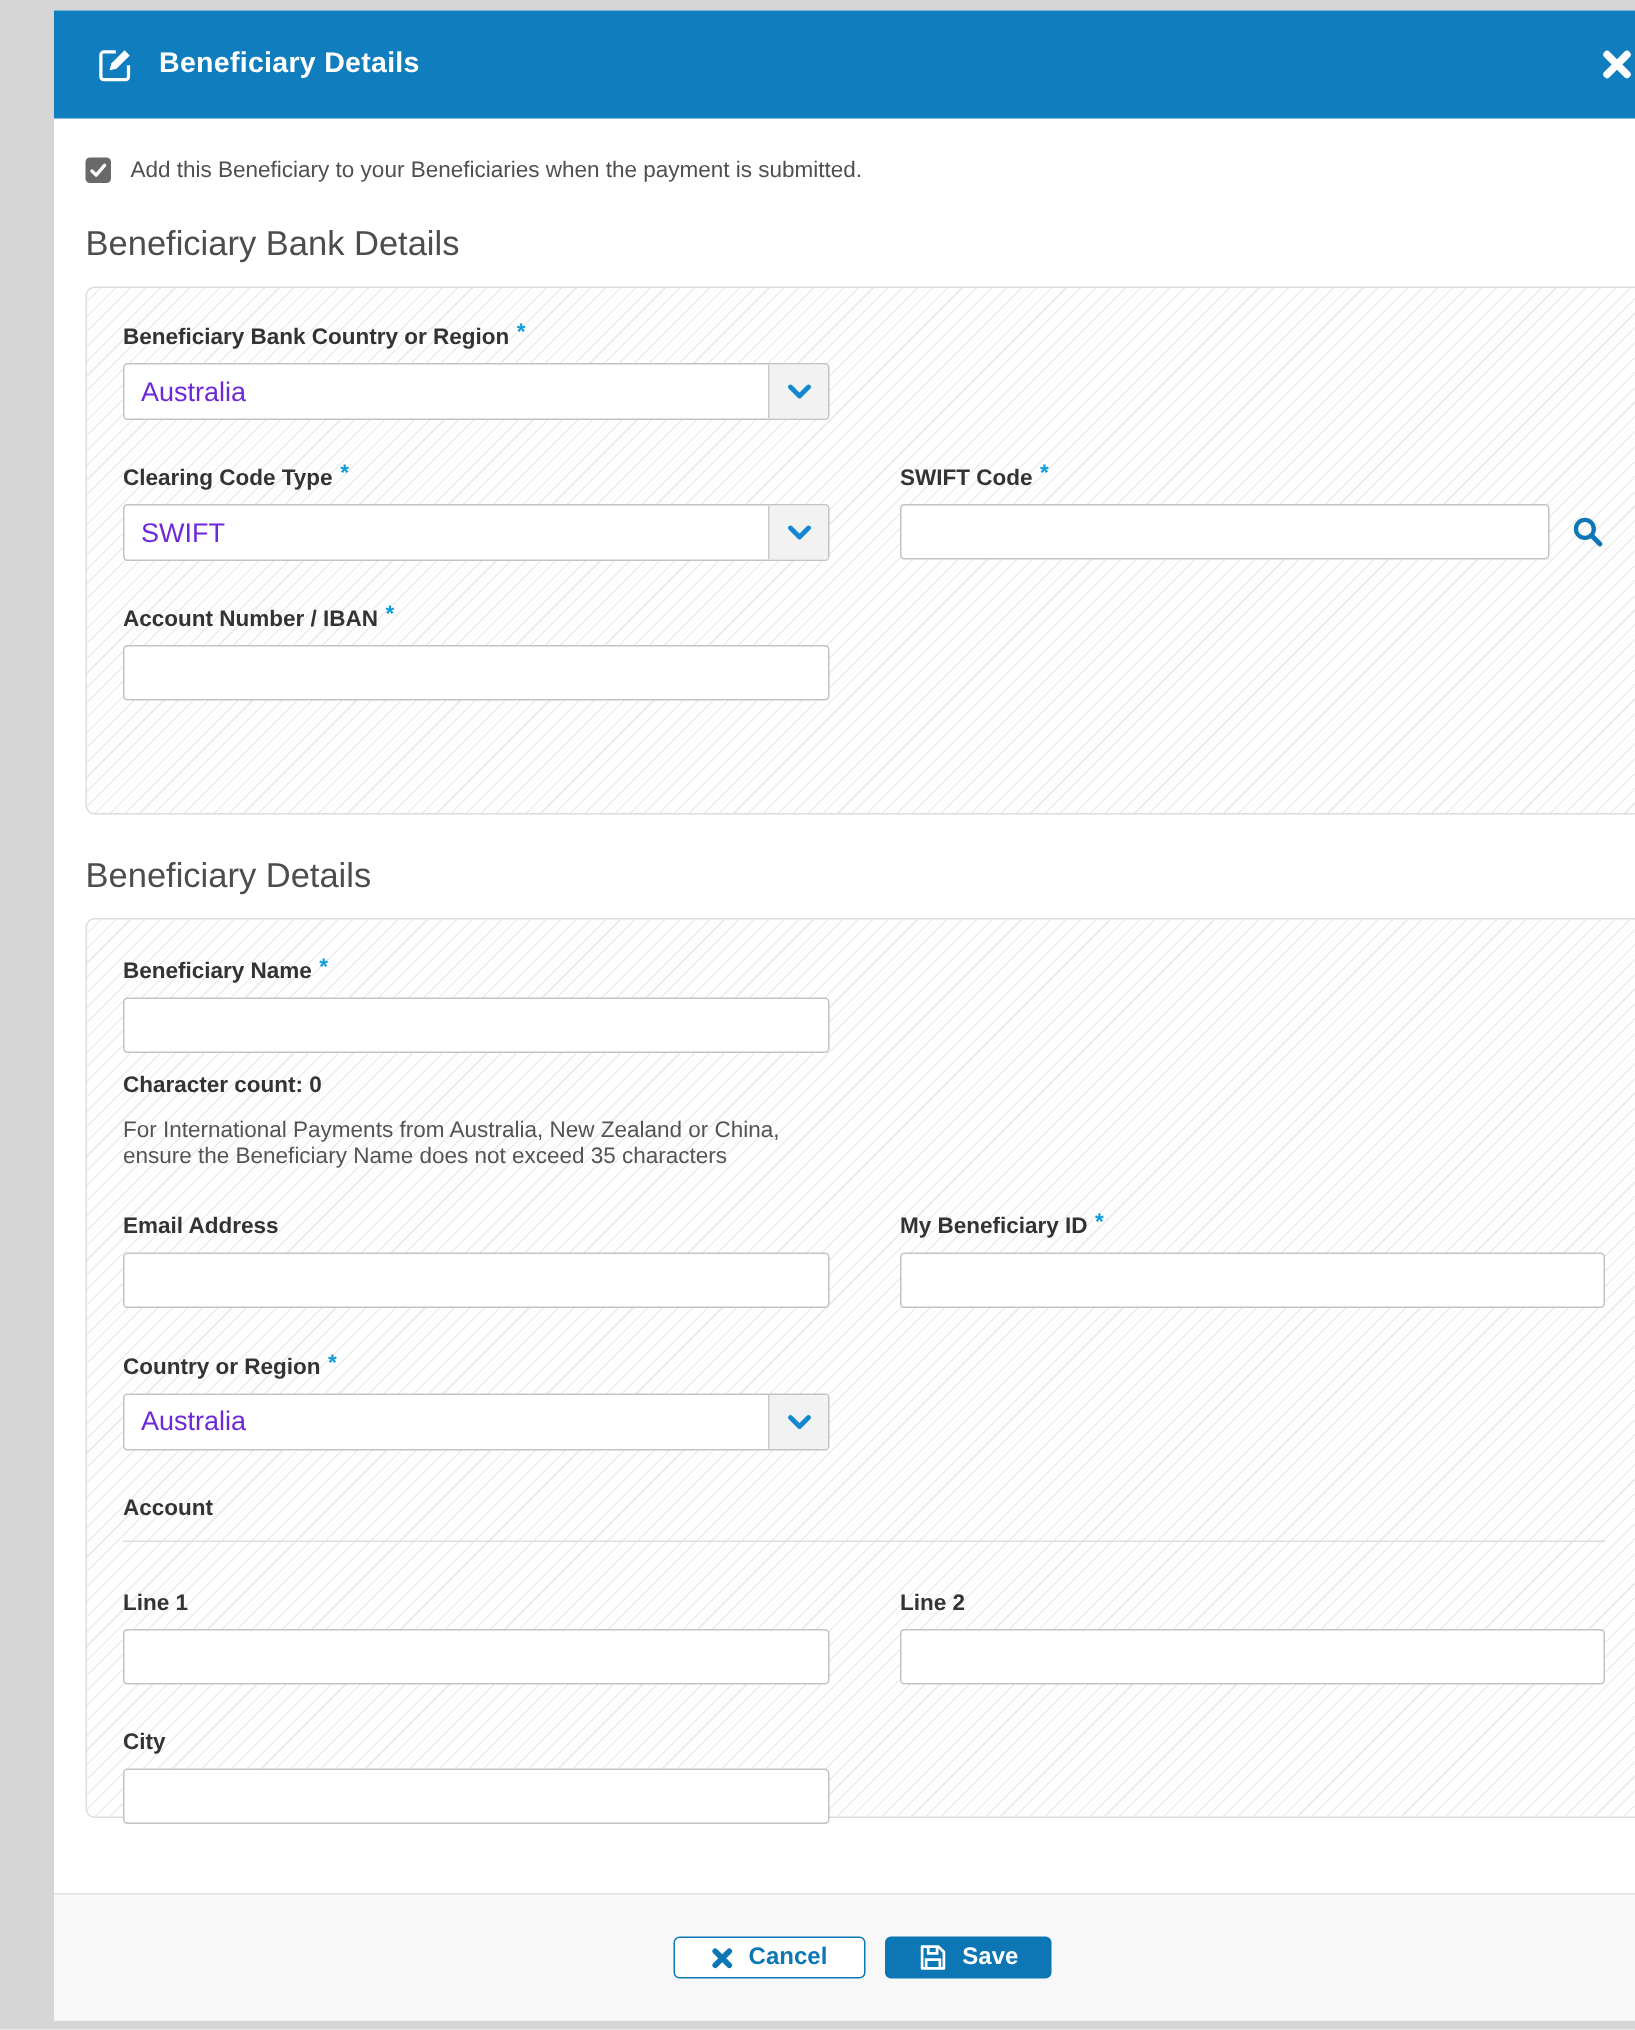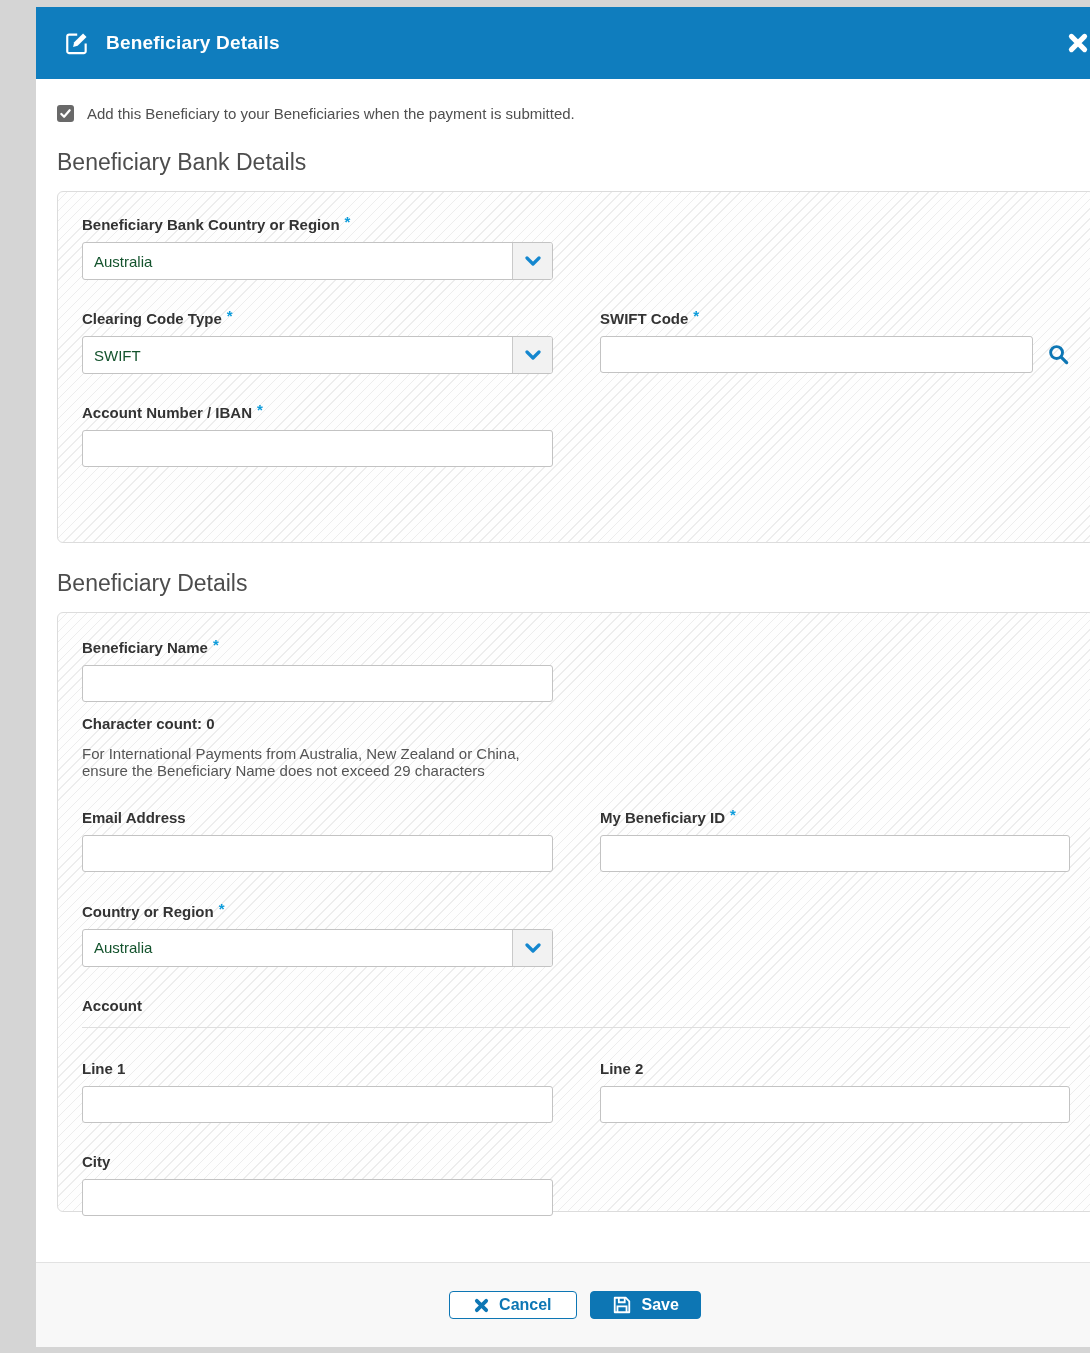--- a/index.html
+++ b/index.html
@@ -107,22 +107,22 @@
     background: #fff;
     display: flex;
     align-items: stretch;
     cursor: pointer;
     overflow: hidden;
   }
   .select-value {
     flex: 1;
     display: flex; align-items: center;
     padding: 0 11px;
-    font-size: 15px;
-    color: #14532d;
+    font-size: 18px;
+    color: #6d28d9;
     text-align: center;
   }
   .select-caret {
     flex: 0 0 40px;
     border-left: 1px solid #c9c9c9;
     background: #f2f2f2;
     display: flex; align-items: center; justify-content: center;
   }
   .row-gap { margin-top: 30px; }
   .swift-wrap { display: flex; align-items: center; }
@@ -280,21 +280,21 @@
   </div>
 
   <div class="section-heading">Beneficiary Details</div>
 
   <div class="panel" style="height:600px; padding-top:26px;">
     <div class="grid2">
       <div>
         <label class="field-label"><span>Beneficiary Name</span><span class="req">*</span></label>
         <input class="text-input" type="text" value="" style="">
         <div class="char-count">Character count: 0</div>
-        <p class="help-text">For International Payments from Australia, New Zealand or China, ensure the Beneficiary Name does not exceed 29 characters</p>
+        <p class="help-text">For International Payments from Australia, New Zealand or China, ensure the Beneficiary Name does not exceed 35 characters</p>
       </div>
       <div></div>
     </div>
 
     <div class="grid2 mt29">
       <div>
         <label class="field-label"><span>Email Address</span></label>
         <input class="text-input" type="text" value="" style="">
       </div>
       <div>

